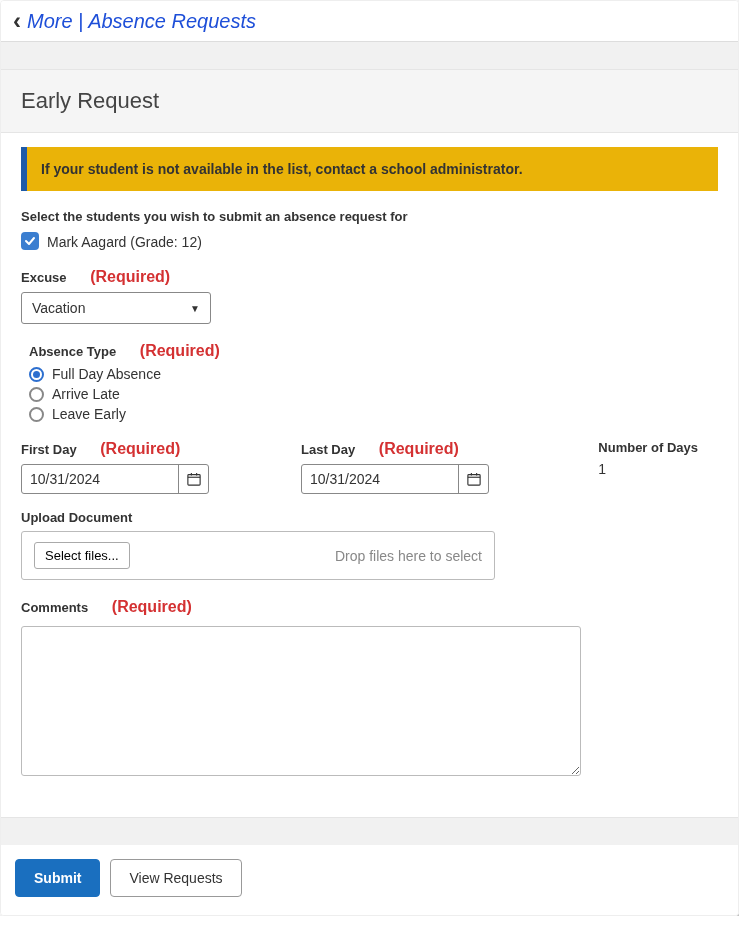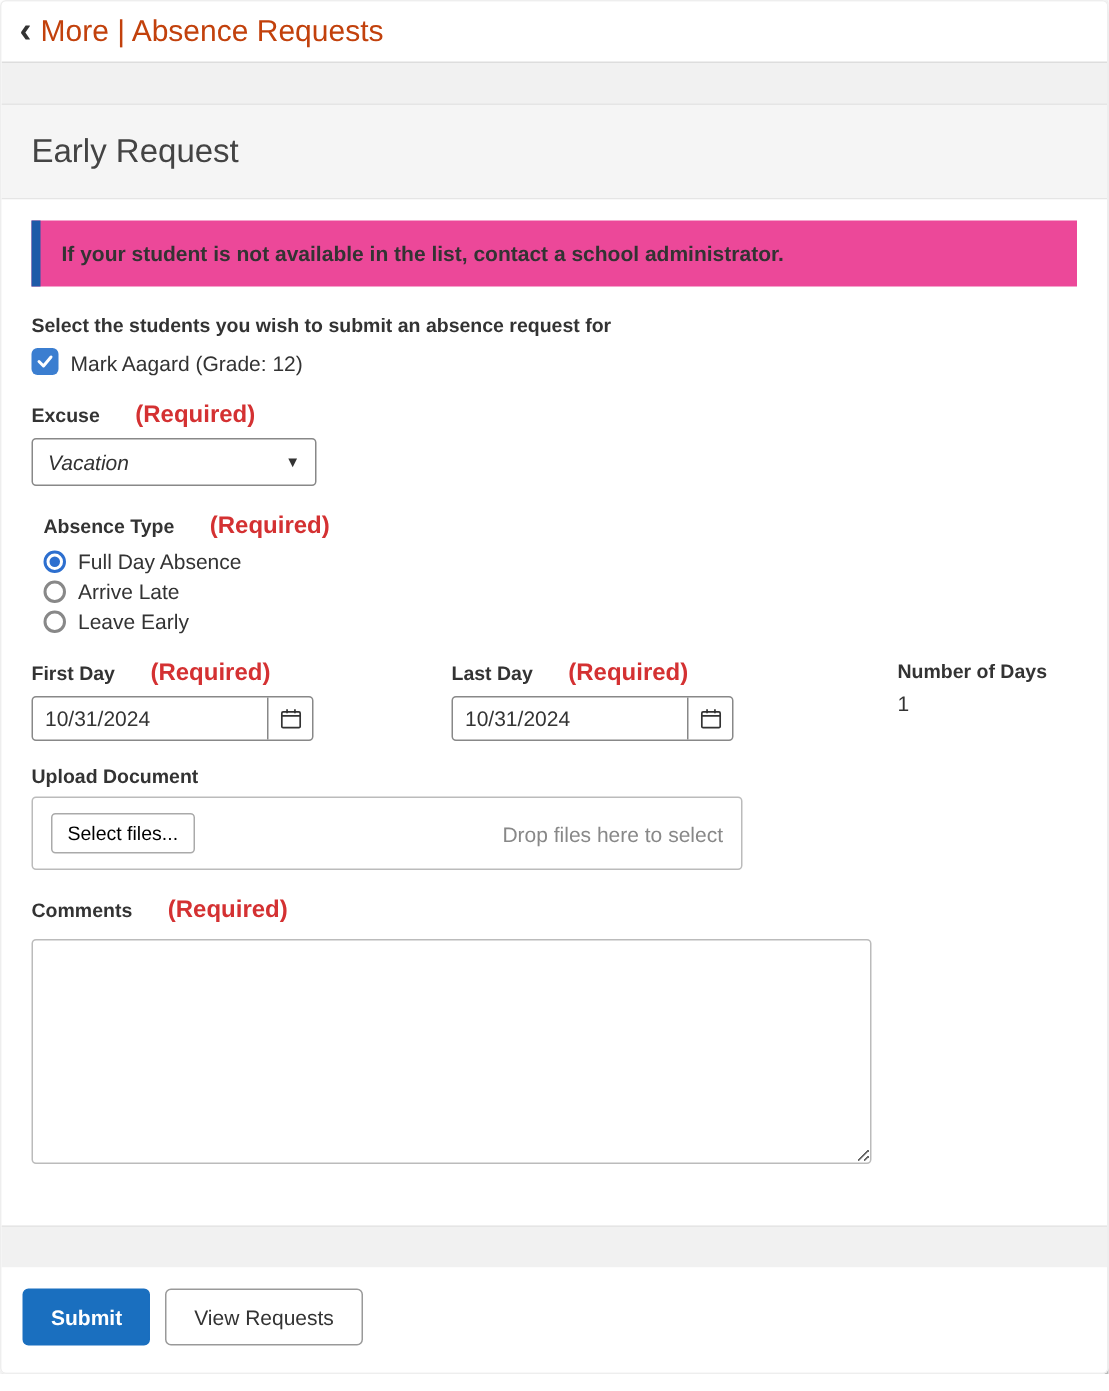--- a/index.html
+++ b/index.html
@@ -1,30 +1,30 @@
 <!DOCTYPE html>
 <html><head>
   <meta charset="utf-8">
   <style>
     * { box-sizing: border-box; margin: 0; padding: 0; }
     body { font-family: Arial, Helvetica, sans-serif; font-size: 14px; color: #333; background: #fff; width: 739px; }
     .container { border: 1px solid #eee; box-shadow: 4px 4px 8px rgba(0,0,0,0.35); border-radius: 4px; overflow: hidden; }
     .top-header { display: flex; align-items: center; padding: 8px 12px; background: #fff; border-bottom: 1px solid #ddd; }
     .back-chevron { font-size: 24px; color: #333; cursor: pointer; margin-right: 6px; font-weight: bold; line-height: 1; }
-    .breadcrumb-text { font-size: 20px; color: #c2410c; }
+    .breadcrumb-text { font-size: 20px; color: #1d4ed8; font-style: italic; }
     .gray-strip { background: #f1f1f1; height: 28px; border-bottom: 1px solid #e5e5e5; }
     .section-header { background: #f5f5f5; padding: 18px 20px; font-size: 22px; color: #444; border-bottom: 1px solid #e5e5e5; }
     .content { padding: 14px 20px 20px 20px; background: #fff; }
-    .info-banner { display: flex; align-items: center; background: #ec4899; border-left: 6px solid #1e5aa8; padding: 14px 14px; margin-bottom: 18px; color: #333; font-weight: bold; font-size: 14px; }
+    .info-banner { display: flex; align-items: center; background: #eab308; border-left: 6px solid #1e5aa8; padding: 14px 14px; margin-bottom: 18px; color: #333; font-weight: bold; font-size: 14px; }
     .label { font-weight: bold; color: #333; font-size: 13px; display: block; margin-bottom: 6px; }
     .required { color: #d43132; font-weight: bold; font-size: 16px; margin-left: 20px; }
     .student-row { display: flex; align-items: flex-end; gap: 8px; margin-top: 8px; margin-bottom: 18px; }
     .checkbox { width: 18px; height: 18px; border-radius: 4px; background: #3b7ed0; display: flex; align-items: center; justify-content: center; color: #fff; font-size: 12px; cursor: pointer; }
     .field-block { margin-bottom: 18px; }
-    .select-wrapper { display: inline-flex; align-items: center; border: 1px solid #888; border-radius: 3px; width: 190px; height: 32px; padding: 0 10px; justify-content: space-between; cursor: pointer; font-style: italic; }
+    .select-wrapper { display: inline-flex; align-items: center; border: 1px solid #888; border-radius: 3px; width: 190px; height: 32px; padding: 0 10px; justify-content: space-between; cursor: pointer; }
     .select-wrapper .caret { font-size: 10px; color: #333; }
     .radio-group { margin-left: 8px; margin-bottom: 18px; }
     .radio-group .label { margin-bottom: 6px; }
     .radio-row { display: flex; align-items: center; gap: 8px; margin-bottom: 4px; cursor: pointer; }
     .radio { width: 15px; height: 15px; border: 2px solid #888; border-radius: 50%; display: flex; align-items: center; justify-content: center; }
     .radio.selected { border-color: #2d6fcf; }
     .radio.selected::after { content: ""; width: 7px; height: 7px; background: #2d6fcf; border-radius: 50%; }
     .date-row { display: flex; gap: 20px; margin-bottom: 16px; }
     .date-col { flex: 0 0 auto; }
     .date-col:nth-child(1), .date-col:nth-child(2) { width: 260px; }

